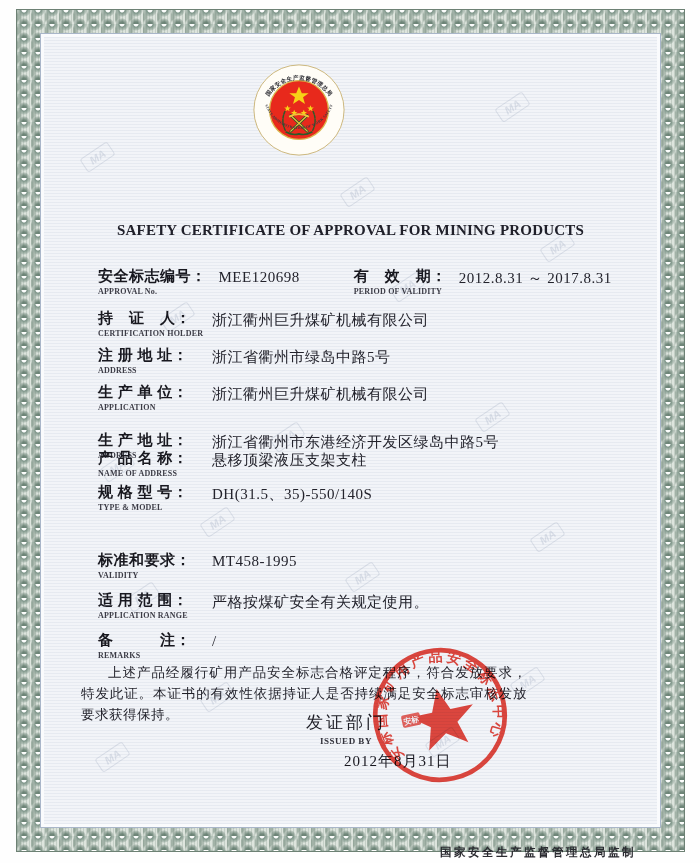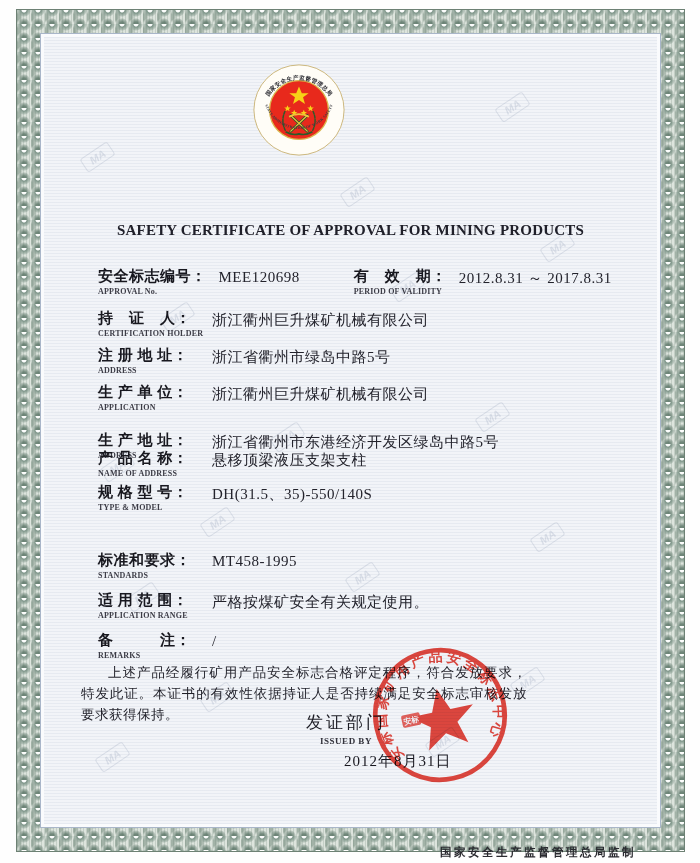--- a/index.html
+++ b/index.html
@@ -164,21 +164,21 @@
       </div>
       <div class="f-row r4">
         <span class="lab"><span class="cn">产 品 名 称：</span><span class="en">NAME OF ADDRESS</span></span>
         <span class="val">悬移顶梁液压支架支柱</span>
       </div>
       <div class="f-row r5">
         <span class="lab"><span class="cn">规 格 型 号：</span><span class="en">TYPE &amp; MODEL</span></span>
         <span class="val">DH(31.5、35)-550/140S</span>
       </div>
       <div class="f-row r6">
-        <span class="lab"><span class="cn">标准和要求：</span><span class="en">STANDARDS</span></span>
+        <span class="lab"><span class="cn">标准和要求：</span><span class="en">VALIDITY</span></span>
         <span class="val">MT458-1995</span>
       </div>
       <div class="f-row r7">
         <span class="lab"><span class="cn">适 用 范 围：</span><span class="en">APPLICATION RANGE</span></span>
         <span class="val">严格按煤矿安全有关规定使用。</span>
       </div>
       <div class="f-row r8">
         <span class="lab"><span class="cn">备　　　注：</span><span class="en">REMARKS</span></span>
         <span class="val">/</span>
       </div>

